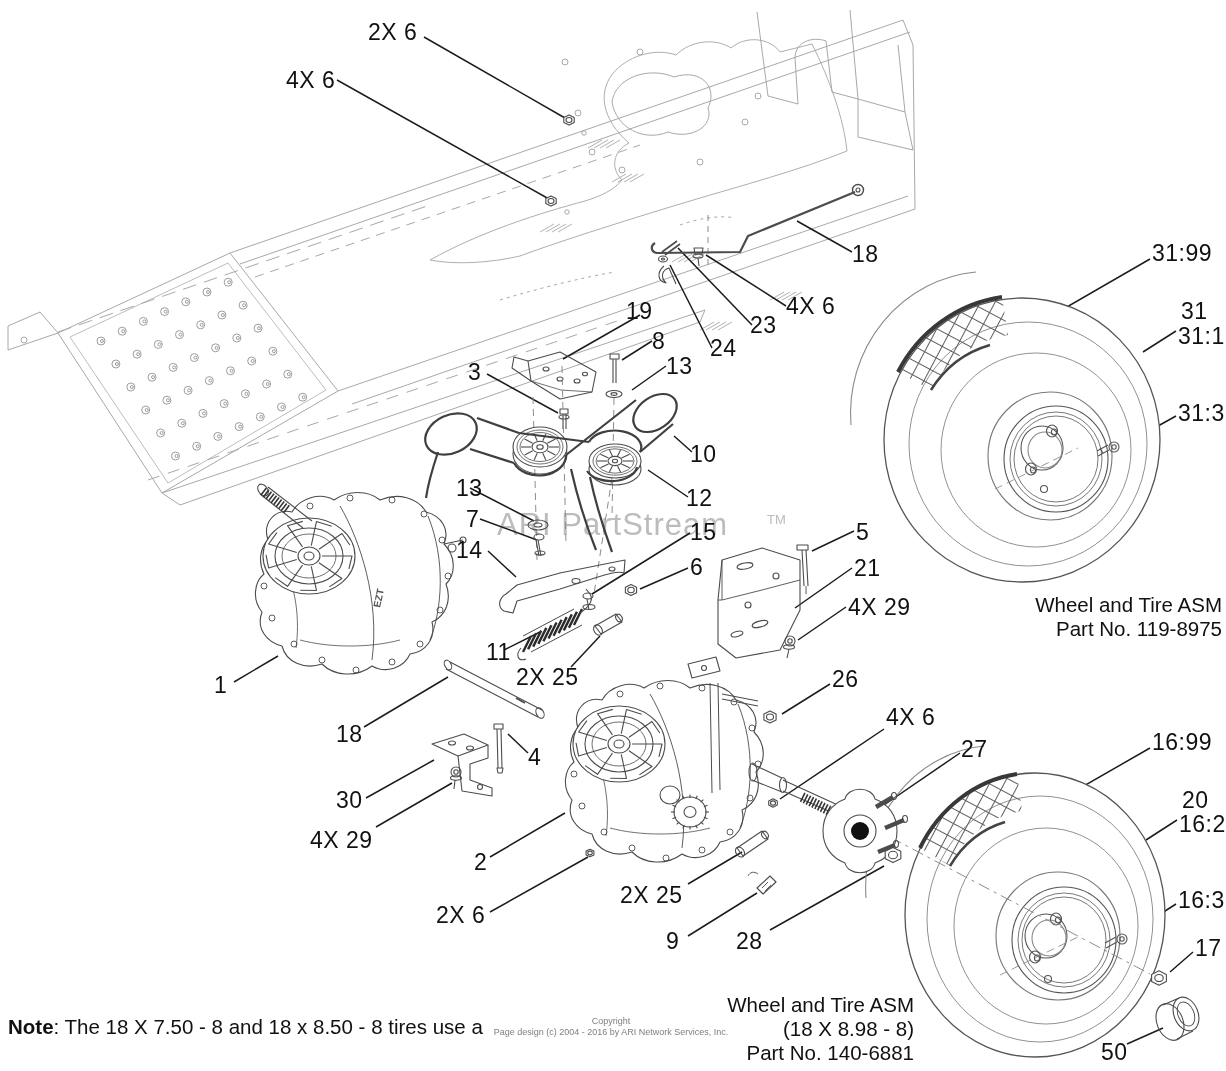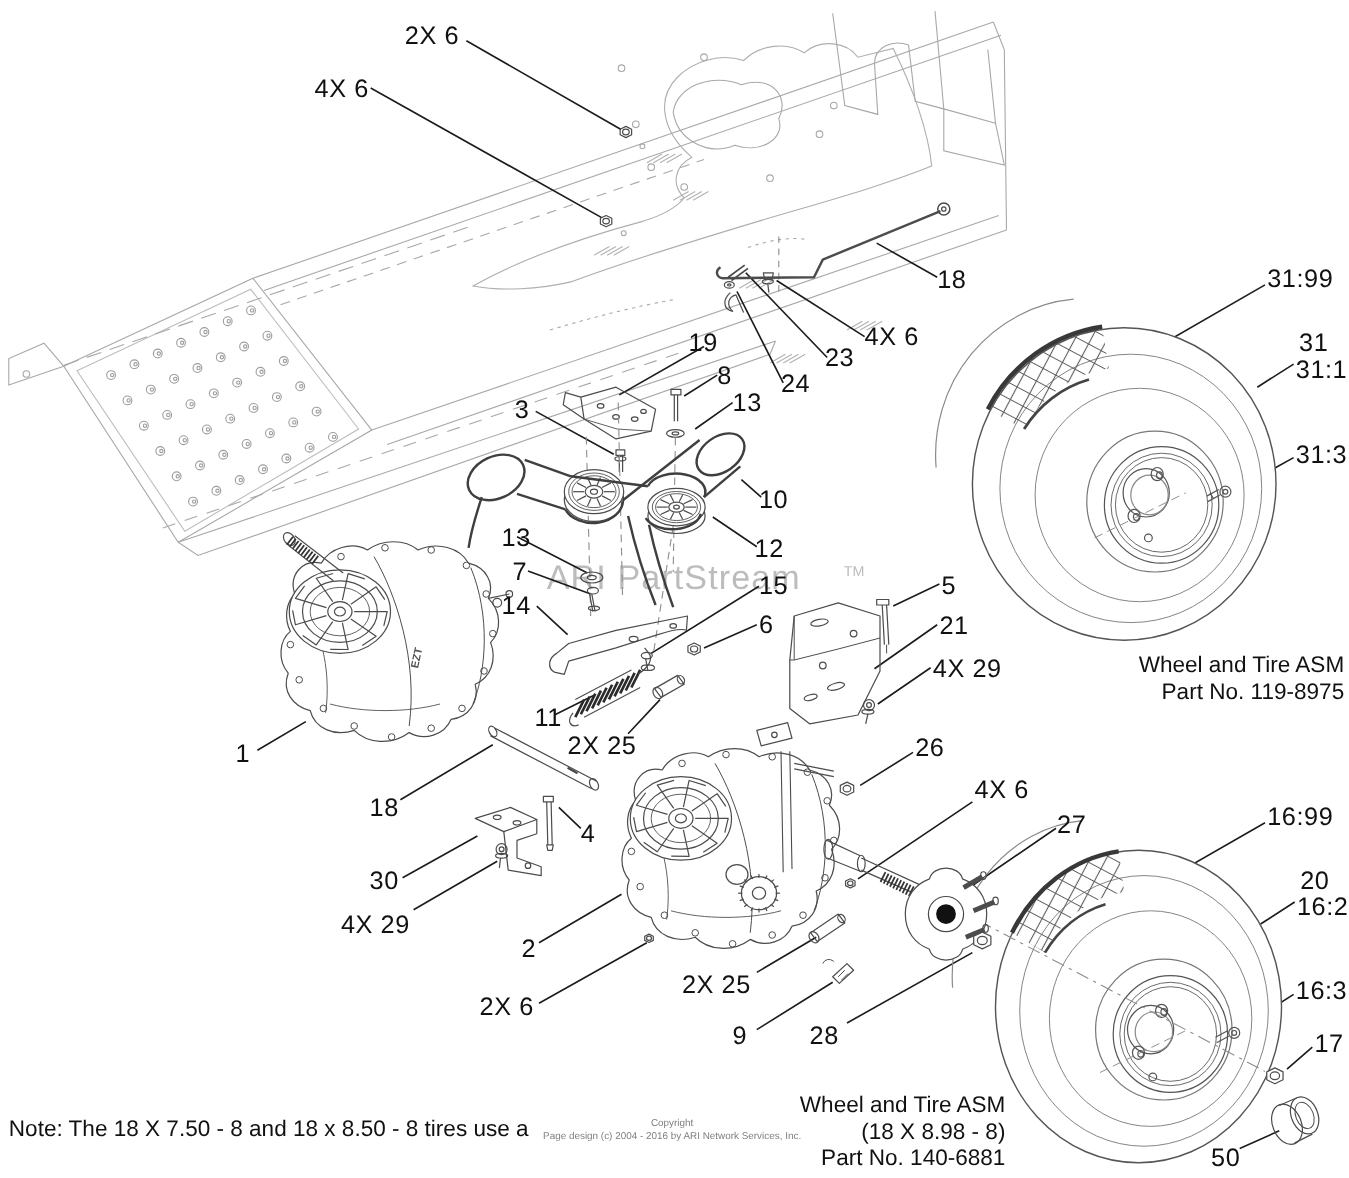--- a/index.html
+++ b/index.html
@@ -8,21 +8,21 @@
   #art{position:absolute;left:0;top:0;}
   .callout{position:absolute;font-size:23px;color:#111;white-space:pre;letter-spacing:.5px;line-height:1;}
   .textblock{position:absolute;color:#111;}
   .asm{font-size:20.5px;line-height:24px;text-align:right;width:250px;}
   #note{left:8px;top:968px;font-size:20.5px;line-height:23.7px;white-space:pre;}
   #copyright{left:451px;top:1016px;width:320px;text-align:center;color:#7f7f7f;
              font-size:9px;line-height:11px;}
   #watermark{position:absolute;left:497px;top:507px;font-size:31px;color:#bcbcbc;
              letter-spacing:1px;white-space:pre;}
   #watermark sup{font-size:13px;letter-spacing:0;margin-left:39px;}
-  b{font-weight:normal;}
+  b{font-weight:bold;}
 </style>
 </head>
 <body>
 
 <div id="page">
 
   <div id="watermark"><span>ARI PartStream</span><sup>TM</sup></div>
 
   <svg id="art" width="1226" height="1071" viewBox="0 0 1226 1071">
     <defs>

